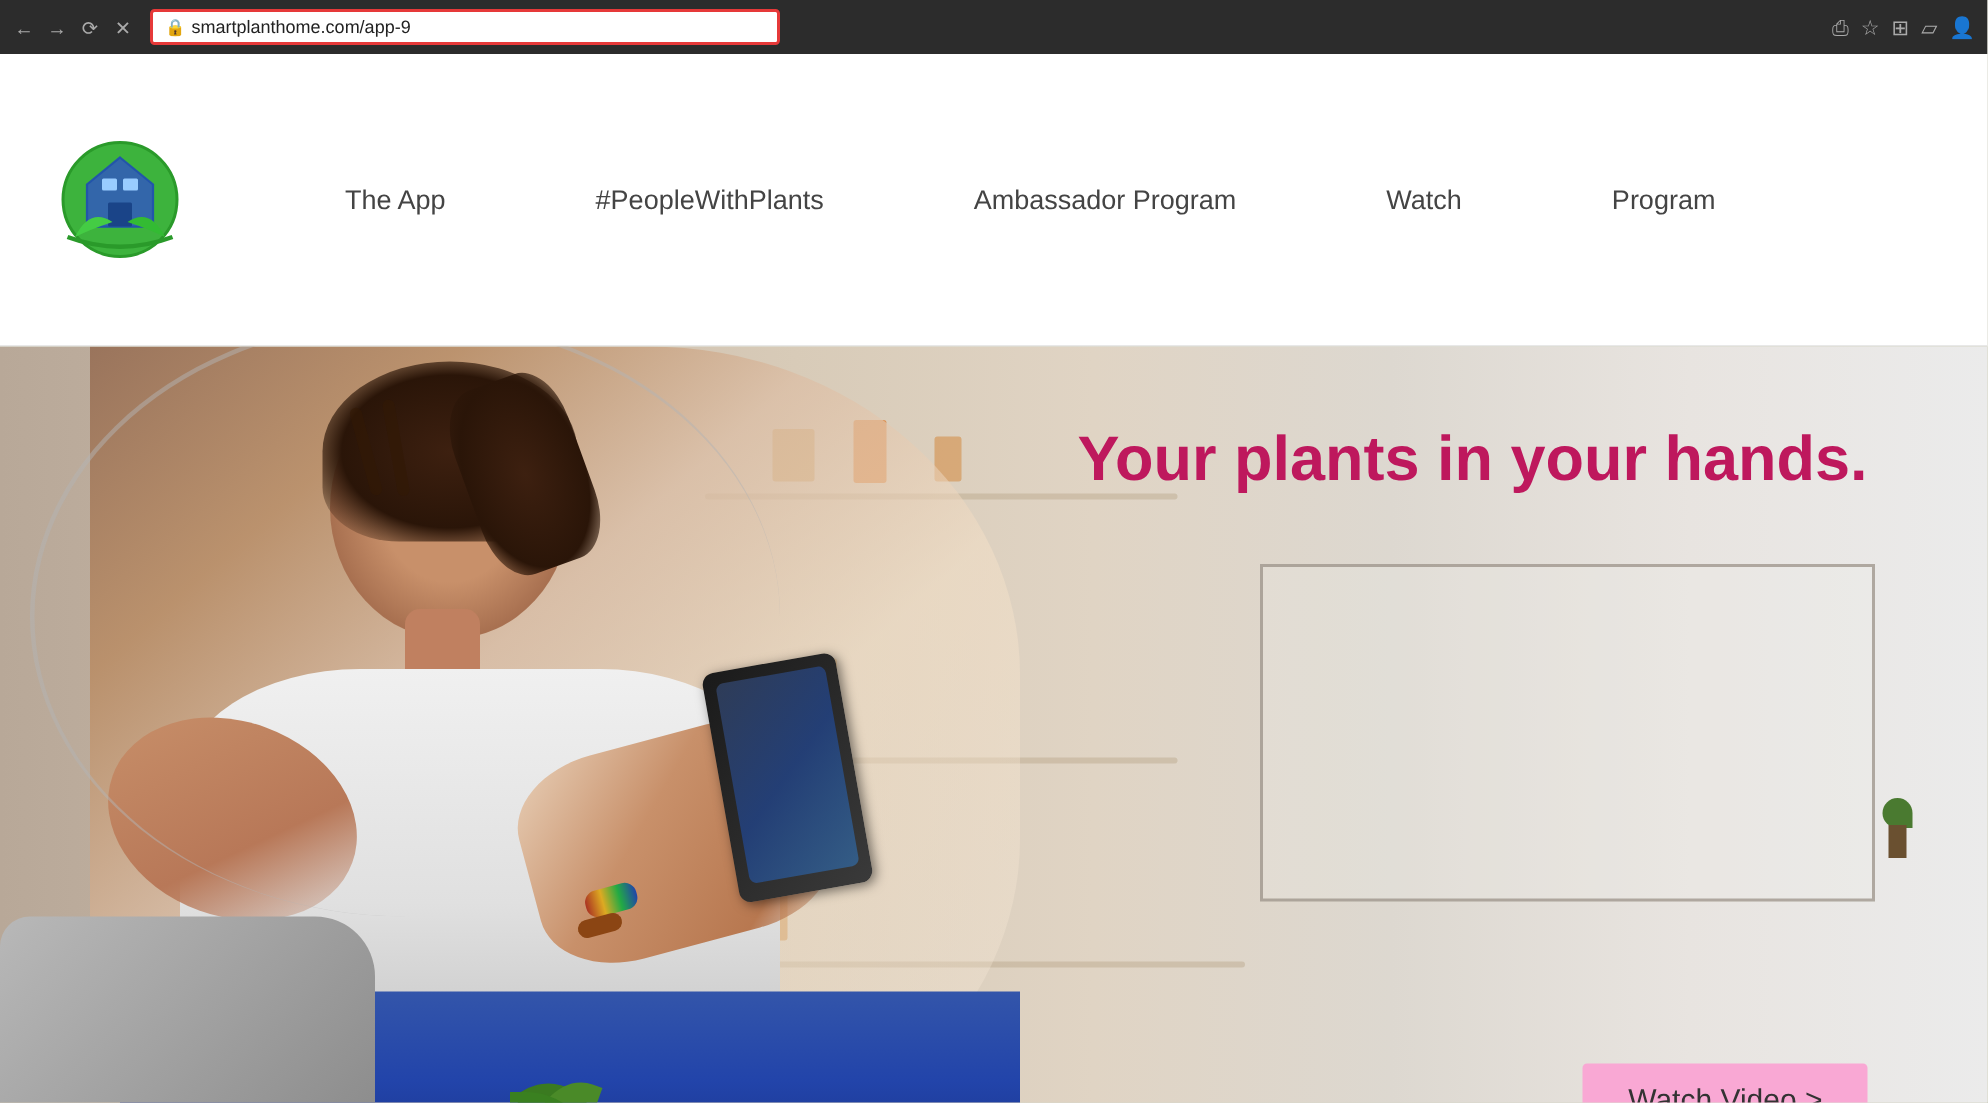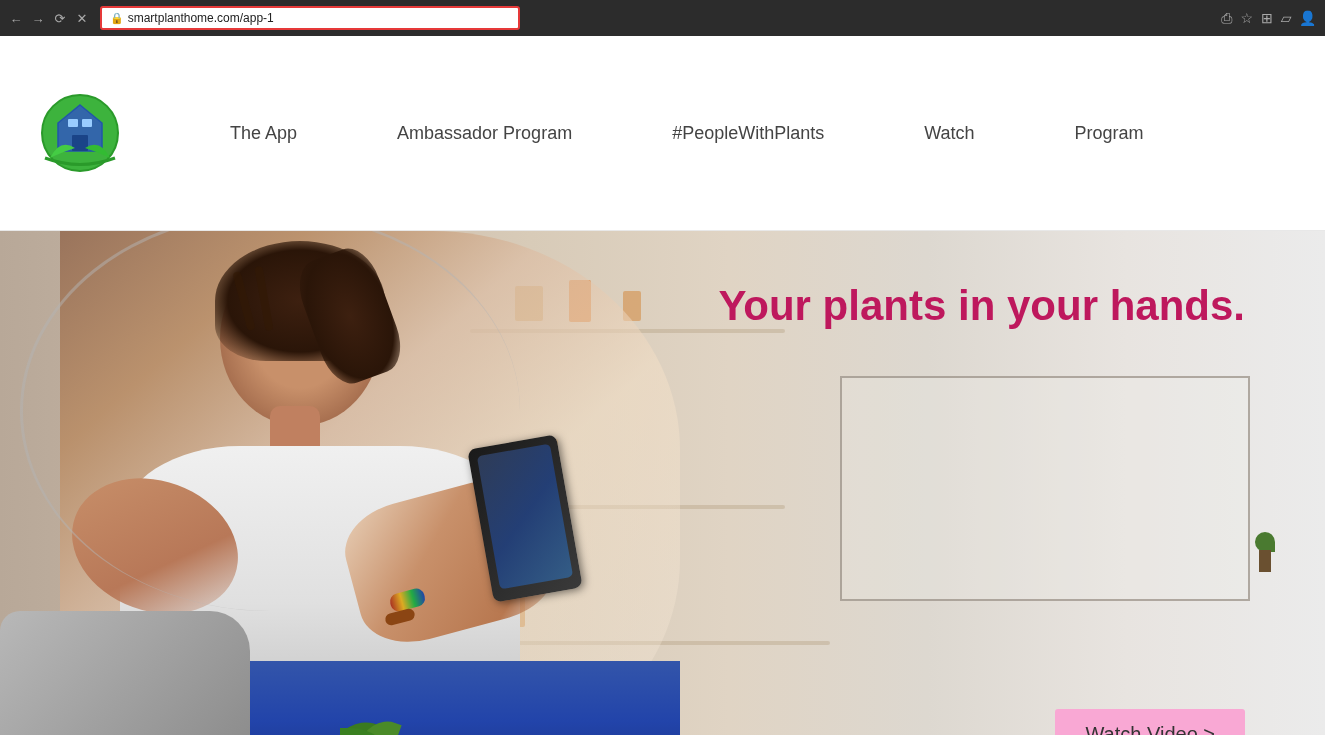--- a/index.html
+++ b/index.html
@@ -202,21 +202,21 @@
 <body>
 
 <div class="browser-chrome">
   <button class="browser-btn">←</button>
   <button class="browser-btn">→</button>
   <button class="browser-btn">⟳</button>
   <button class="browser-btn">✕</button>
 
   <div class="address-bar-wrap">
     <span class="lock-icon">🔒</span>
-    <span class="address-text">smartplanthome.com/app-1</span>
+    <span class="address-text">smartplanthome.com/app-9</span>
   </div>
 
   <div class="browser-actions">
     <span class="browser-icon">⎙</span>
     <span class="browser-icon">☆</span>
     <span class="browser-icon">⊞</span>
     <span class="browser-icon">▱</span>
     <span class="browser-icon">👤</span>
   </div>
 </div>
@@ -238,22 +238,22 @@
       <path d="M10 65 Q20 45 35 55 Q20 60 10 65Z" fill="#44cc44"></path>
 
       <path d="M70 65 Q60 45 45 55 Q60 60 70 65Z" fill="#33bb33"></path>
 
       <path d="M5 65 Q40 78 75 65" stroke="#2a9a2a" stroke-width="3" fill="none"></path>
     </svg>
   </div>
 
   <nav class="nav">
     <a class="nav-link">The App</a>
+    <a class="nav-link">#PeopleWithPlants</a>
     <a class="nav-link">Ambassador Program</a>
-    <a class="nav-link">#PeopleWithPlants</a>
     <a class="nav-link">Watch</a>
     <a class="nav-link">Program</a>
   </nav>
 </header>
 
 <section class="hero">
 
   <div class="hero-bg"></div>
 
   <div class="room-bg">

